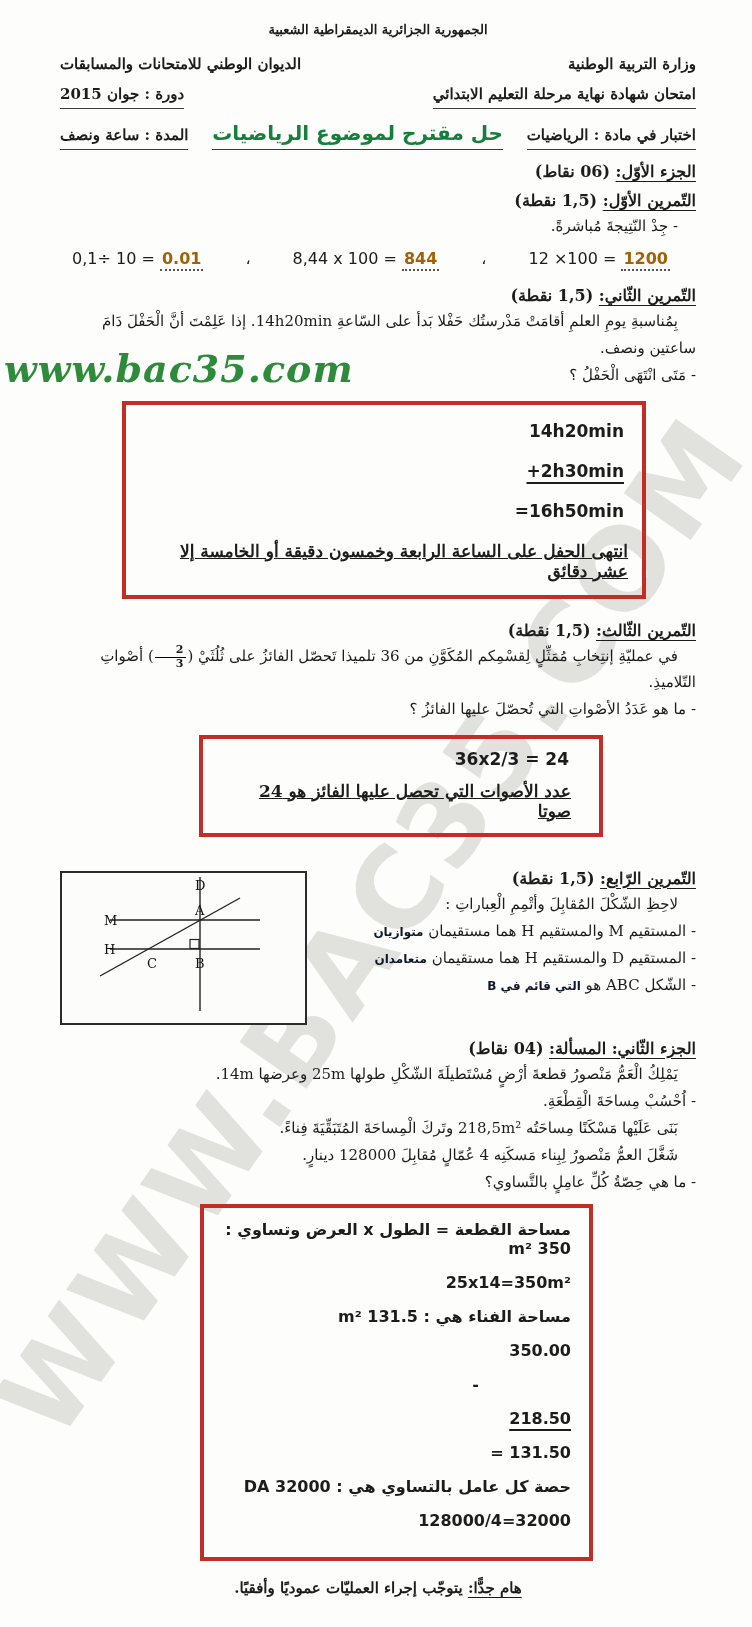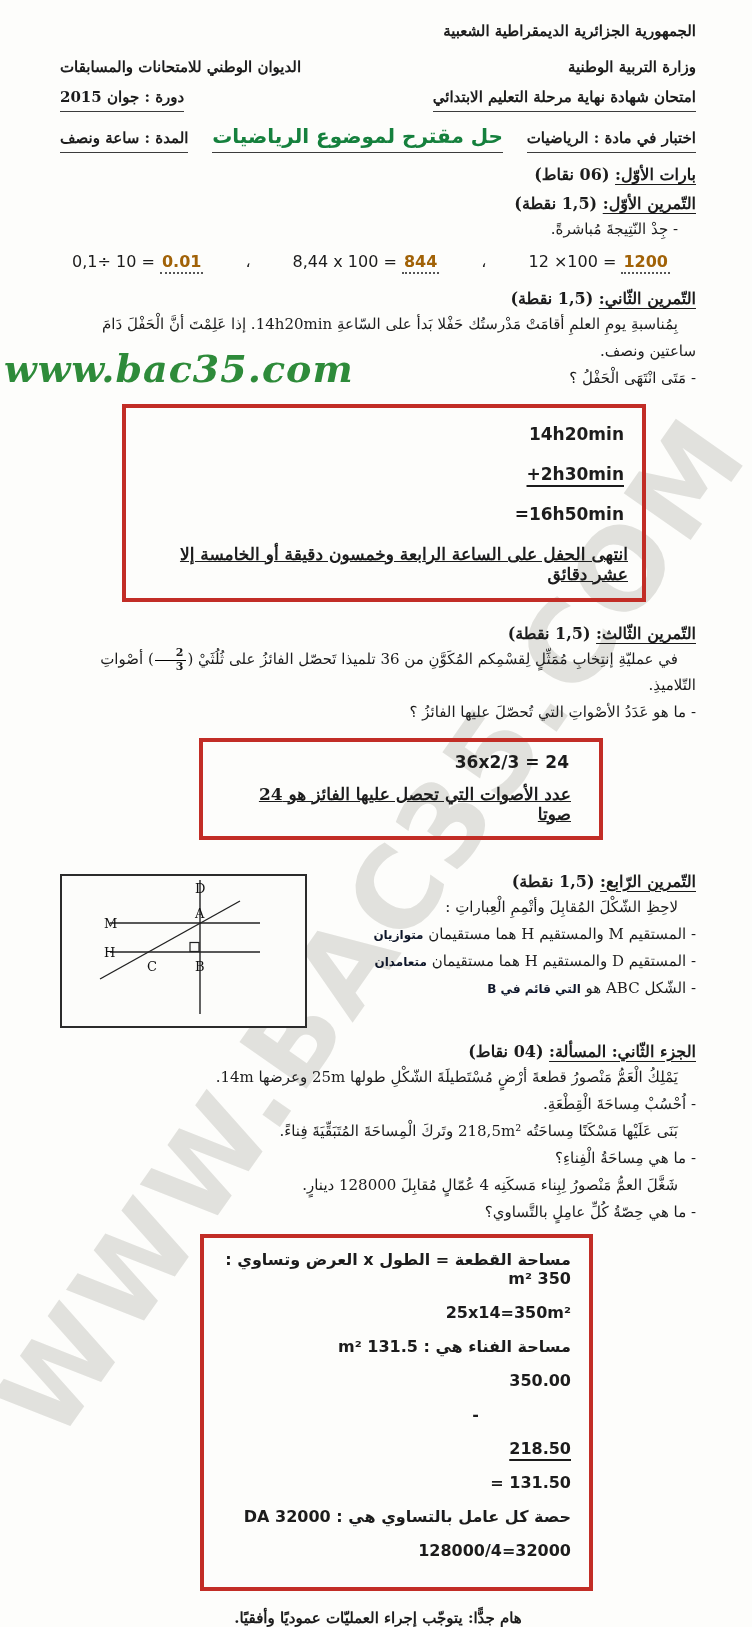--- a/index.html
+++ b/index.html
@@ -7,21 +7,21 @@
         font-family:"DejaVu Serif",serif;color:#1c1c1c;direction:rtl;}
   
   .wm-gray{position:absolute;left:-28px;top:1385px;transform:rotate(-55deg);transform-origin:0 0;
            font-family:"DejaVu Sans",sans-serif;font-weight:bold;font-size:112px;letter-spacing:5px;
            color:rgba(168,168,160,0.32);white-space:nowrap;z-index:0;direction:ltr;}
   .wm-green{position:absolute;left:4px;top:346px;z-index:2;direction:ltr;
             font-family:"DejaVu Serif",serif;font-style:italic;font-weight:bold;
             font-size:38px;color:#2e8b3a;letter-spacing:1px;}
   .content{position:relative;z-index:1;padding:14px 56px 0 60px;}
   
-  .country{text-align:right;font-size:15px;font-weight:bold;margin:8px 0 18px;}
+  .country{text-align:center;font-size:13px;font-weight:bold;margin:8px 0 18px;}
   .hrow{display:flex;justify-content:space-between;align-items:flex-end;margin-bottom:12px;
         font-size:15px;font-weight:bold;}
   .u{border-bottom:1.5px solid #3c3c3c;padding-bottom:5px;}
   .banner{color:#15803d;font-size:20px;font-weight:bold;font-family:"DejaVu Sans",sans-serif;
           border-bottom:1.5px solid #3c3c3c;padding-bottom:4px;}
   
   .sec-title{font-size:16px;font-weight:bold;margin:10px 0 4px;}
   .sec-title .t{text-decoration:underline;text-underline-offset:4px;}
   .para{font-size:15px;line-height:1.6;margin:3px 0;}
   .indent{text-indent:18px;}
@@ -80,21 +80,21 @@
       <div class="u">دورة : جوان 2015</div>
     </div>
 
     <div class="hrow">
       <div class="u">اختبار في مادة : الرياضيات</div>
       <div class="banner">حل مقترح لموضوع الرياضيات</div>
       <div class="u">المدة : ساعة ونصف</div>
     </div>
 
     <div class="sec-title">
-      <span class="t">بارات الأوّل:</span>
+      <span class="t">الجزء الأوّل:</span>
       <span>(06 نقاط)</span>
     </div>
 
     <div class="sec-title">
       <span class="t">التّمرين الأوّل:</span>
       <span>(1,5 نقطة)</span>
     </div>
     <div class="para indent">- جِدْ النّتِيجةَ مُباشرةً.</div>
 
     <div class="ops-row">
@@ -183,21 +183,20 @@
       </div>
     </div>
 
     <div class="sec-title" style="margin-top:14px;">
       <span class="t">الجزء الثّاني: المسألة:</span>
       <span>(04 نقاط)</span>
     </div>
     <div class="para indent">يَمْلِكُ الْعَمُّ مَنْصورُ قطعةَ أرْضٍ مُسْتَطيلَةَ الشّكْلِ طولها 25m وعرضها 14m.</div>
     <div class="para">- اُحْسُبْ مِساحَةَ الْقِطْعَةِ.</div>
     <div class="para indent">بَنَى عَلَيْها مَسْكَنًا مِساحَتُه 218,5m² وتَركَ الْمِساحَةَ المُتَبَقِّيَةَ فِناءً.</div>
-    <div class="para">- ما هي مِساحَةُ الْفِناءِ؟</div>
     <div class="para indent">شَغَّلَ العمُّ مَنْصورُ لِبِناء مَسكَنِه 4 عُمّالٍ مُقابِلَ 128000 دينارٍ.</div>
     <div class="para">- ما هي حِصّةُ كُلِّ عامِلٍ بالتَّساوي؟</div>
 
     <div class="redbox box3">
       <div class="sol-line">مساحة القطعة = الطول x العرض وتساوي : 350 m²</div>
       <div class="sol-line sol-ltr">25x14=350m²</div>
       <div class="sol-line">مساحة الفناء هي : 131.5 m²</div>
       <div class="sol-line sol-ltr">350.00</div>
       <div class="sol-line sol-ltr minus-line">-</div>
       <div class="sol-line sol-ltr num-underline">218.50</div>

